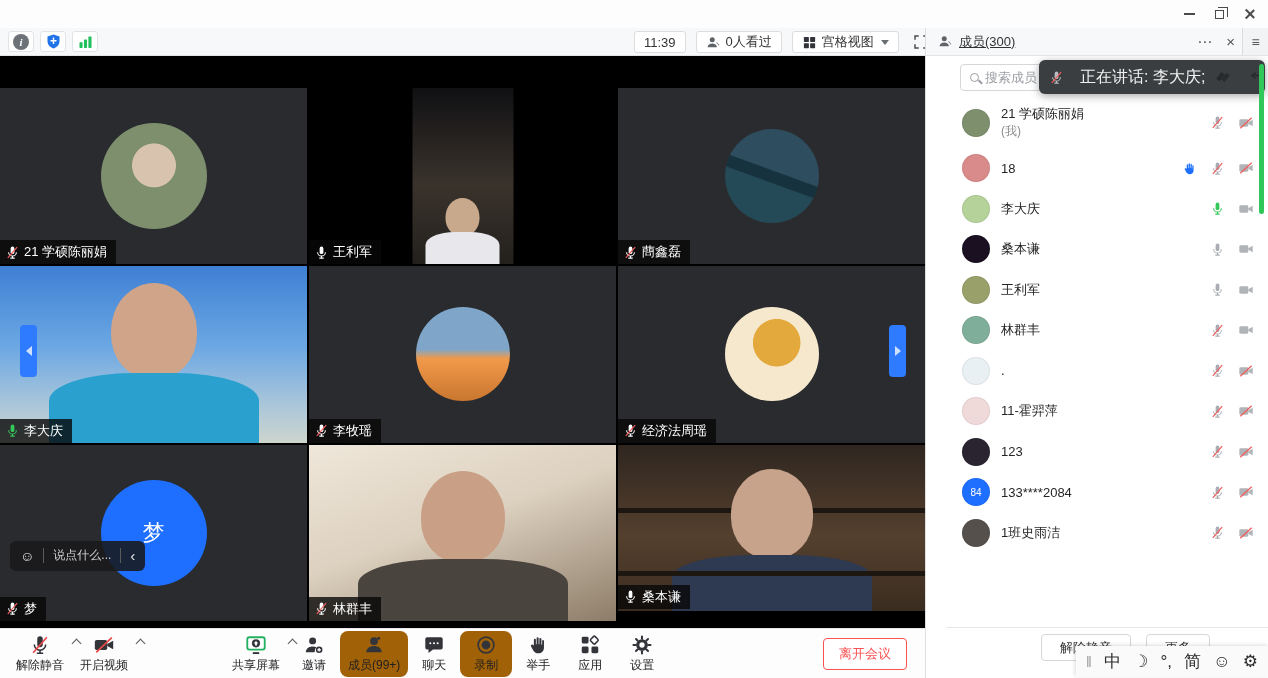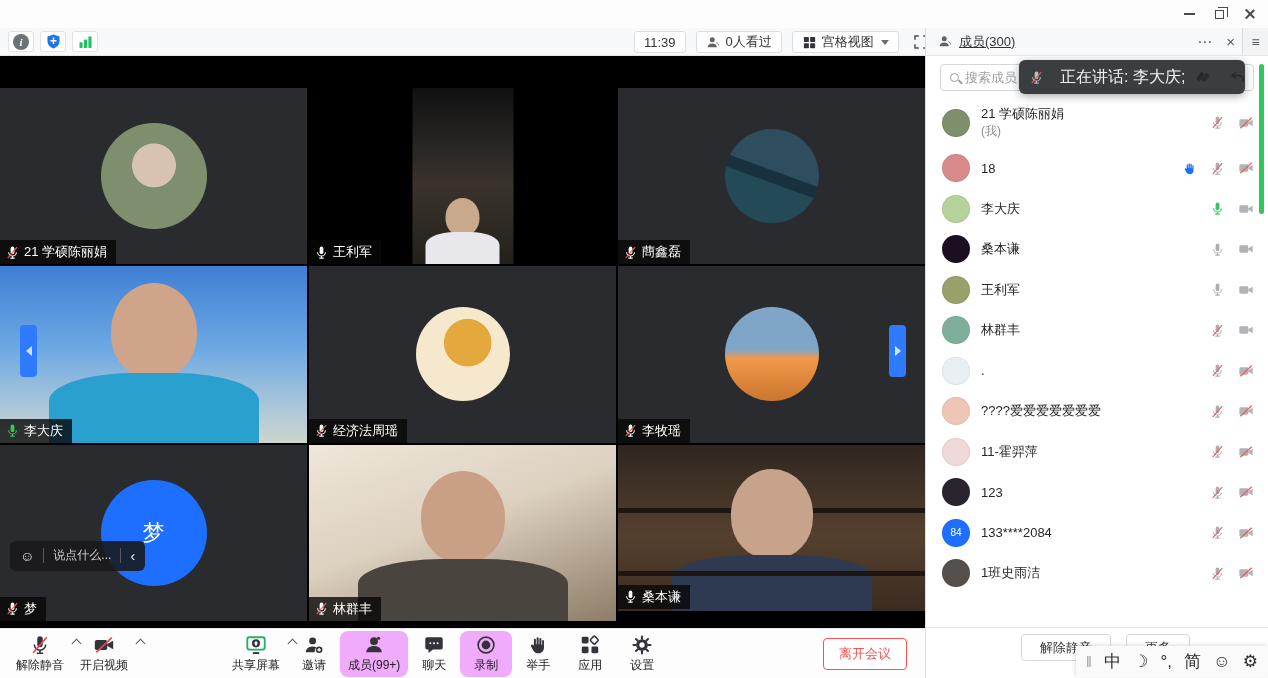--- a/index.html
+++ b/index.html
@@ -76,28 +76,28 @@
   .tri-r { width:0;height:0;border-top:5px solid transparent;border-bottom:5px solid transparent;border-left:6px solid #cfe0ff; }
   .chat-pill { position:absolute; left:10px; top:96px; height:30px; background:rgba(25,25,27,.88); border-radius:6px; display:flex; align-items:center; padding:0 10px; gap:9px; z-index:6; cursor:text; }
   .cp-emoji { color:#f5f5f5; font-size:14px; }
   .cp-div { width:1px; height:15px; background:#5a5a5c; }
   .cp-text { color:#cfcfcf; font-size:12px; }
   .cp-collapse { color:#e8e8e8; font-size:15px; cursor:pointer; }
 
   
   #bottom-bar { height:50px; background:#fdfdfe; border-top:1px solid #e8e8ea; display:flex; align-items:center; padding-left:8px; }
   .ft-item { display:flex; flex-direction:column; align-items:center; justify-content:center; gap:1px; padding:3px 8px; border-radius:8px; cursor:pointer; position:relative; min-width:52px; }
-  .ft-item.hl { background:#f0abfc; }
+  .ft-item.hl { background:#a16207; }
   .ft-item.share { margin-left:88px; }
   .ft-label { font-size:12px; color:#1f1f21; white-space:nowrap; }
   .ft-chev { position:absolute; right:-8px; top:9px; width:7px; height:7px; border-left:1.6px solid #55585c; border-top:1.6px solid #55585c; transform:rotate(45deg); }
   #leave-btn { margin-left:auto; margin-right:18px; border:1px solid #fa5151; color:#fa5151; background:#fff; font-size:13px; padding:6px 15px; border-radius:4px; cursor:pointer; }
 
   
-  #member-panel { width:343px; border-left:1px solid #dedede; display:flex; flex-direction:column; background:#fff; position:relative; }
+  #member-panel { width:343px; border-left:1px solid #dedede; display:flex; flex-direction:column; background:#fff; position:relative;padding-left:20px; }
   #panel-body { flex:1; position:relative; overflow:hidden; }
   .search-row { padding:8px 14px 6px 14px; }
   .search-box { height:27px; border:1px solid #d5d7da; border-radius:4px; display:flex; align-items:center; gap:6px; padding:0 9px; cursor:text; background:#fff; }
   .mag { width:9px; height:9px; border:1.6px solid #9a9da2; border-radius:50%; position:relative; flex:none; }
   .mag:after { content:""; position:absolute; left:7px; top:7px; width:5px; height:1.6px; background:#9a9da2; transform:rotate(45deg); }
   .search-ph { font-size:13px; color:#9a9da2; }
   #speaking-toast { position:absolute; left:93px; top:4px; width:226px; height:34px; background:#3b3e41; border-radius:6px; box-shadow:0 2px 8px rgba(0,0,0,.35); display:flex; align-items:center; padding:0 10px; gap:8px; z-index:20; }
   .toast-mic { color:#b9bcc0; display:flex; }
   .toast-div { width:1px; height:16px; background:#5a5d60; }
   .toast-text { color:#f0f0f0; font-size:16px; flex:1; white-space:nowrap; }
@@ -285,45 +285,45 @@
                 <svg viewBox="0 0 24 24" width="15" height="15">
                   <rect x="9" y="2.5" width="6" height="12" rx="3" fill="currentColor"></rect>
                   <path d="M5.8 11.5a6.2 6.2 0 0 0 12.4 0" fill="none" stroke="currentColor" stroke-width="1.7"></path>
                   <path d="M12 17.7V21M8.5 21h7" fill="none" stroke="currentColor" stroke-width="1.7"></path>
                 </svg>
               </span>
               <span>李大庆</span>
             </div>
         </div>
         <div class="tile">
+          <div class="big-avatar a6"></div>
+          <div class="tile-label">
+              <span class="tl-mic">
+                <svg viewBox="0 0 24 24" width="15" height="15">
+                  <rect x="9" y="2.5" width="6" height="12" rx="3" fill="currentColor"></rect>
+                  <path d="M5.8 11.5a6.2 6.2 0 0 0 12.4 0" fill="none" stroke="currentColor" stroke-width="1.7"></path>
+                  <path d="M12 17.7V21M8.5 21h7" fill="none" stroke="currentColor" stroke-width="1.7"></path>
+                  <path d="M4.5 20.5L19.5 3.5" stroke="#f25c5c" stroke-width="1.9" fill="none"></path>
+                </svg>
+              </span>
+              <span>李牧瑶</span>
+            </div>
+        </div>
+        <div class="tile">
           <div class="big-avatar a5"></div>
           <div class="tile-label">
               <span class="tl-mic">
                 <svg viewBox="0 0 24 24" width="15" height="15">
                   <rect x="9" y="2.5" width="6" height="12" rx="3" fill="currentColor"></rect>
                   <path d="M5.8 11.5a6.2 6.2 0 0 0 12.4 0" fill="none" stroke="currentColor" stroke-width="1.7"></path>
                   <path d="M12 17.7V21M8.5 21h7" fill="none" stroke="currentColor" stroke-width="1.7"></path>
                   <path d="M4.5 20.5L19.5 3.5" stroke="#f25c5c" stroke-width="1.9" fill="none"></path>
                 </svg>
               </span>
               <span>经济法周瑶</span>
-            </div>
-        </div>
-        <div class="tile">
-          <div class="big-avatar a6"></div>
-          <div class="tile-label">
-              <span class="tl-mic">
-                <svg viewBox="0 0 24 24" width="15" height="15">
-                  <rect x="9" y="2.5" width="6" height="12" rx="3" fill="currentColor"></rect>
-                  <path d="M5.8 11.5a6.2 6.2 0 0 0 12.4 0" fill="none" stroke="currentColor" stroke-width="1.7"></path>
-                  <path d="M12 17.7V21M8.5 21h7" fill="none" stroke="currentColor" stroke-width="1.7"></path>
-                  <path d="M4.5 20.5L19.5 3.5" stroke="#f25c5c" stroke-width="1.9" fill="none"></path>
-                </svg>
-              </span>
-              <span>李牧瑶</span>
             </div>
         </div>
 
         <div class="tile">
           <div class="big-avatar a7">梦</div>
           <div class="chat-pill">
             <span class="cp-emoji">☺</span>
             <span class="cp-div"></span>
             <span class="cp-text">说点什么...</span>
             <span class="cp-div"></span>
@@ -708,45 +708,20 @@
       <span class="mi cam">
                 <svg viewBox="0 0 24 24" width="16" height="16">
                   <rect x="2" y="6.5" width="13.5" height="11" rx="2" fill="currentColor"></rect>
                   <path d="M15.5 10.8l6.5-3.5v9.4l-6.5-3.5z" fill="currentColor"></path>
                   <path d="M3.5 20L20.5 4" stroke="#f25c5c" stroke-width="1.9" fill="none"></path>
                 </svg>
               </span>
     </span>
   </div>
           <div class="m-row">
-    <span class="m-avatar" style="background: rgb(238, 198, 184);"></span>
-    <span class="m-names">
-      <span class="m-name">????爱爱爱爱爱爱爱</span>
-
-    </span>
-    <span class="m-icons">
-
-      <span class="mi">
-                <svg viewBox="0 0 24 24" width="15" height="15">
-                  <rect x="9" y="2.5" width="6" height="12" rx="3" fill="currentColor"></rect>
-                  <path d="M5.8 11.5a6.2 6.2 0 0 0 12.4 0" fill="none" stroke="currentColor" stroke-width="1.7"></path>
-                  <path d="M12 17.7V21M8.5 21h7" fill="none" stroke="currentColor" stroke-width="1.7"></path>
-                  <path d="M4.5 20.5L19.5 3.5" stroke="#f25c5c" stroke-width="1.9" fill="none"></path>
-                </svg>
-              </span>
-      <span class="mi cam">
-                <svg viewBox="0 0 24 24" width="16" height="16">
-                  <rect x="2" y="6.5" width="13.5" height="11" rx="2" fill="currentColor"></rect>
-                  <path d="M15.5 10.8l6.5-3.5v9.4l-6.5-3.5z" fill="currentColor"></path>
-                  <path d="M3.5 20L20.5 4" stroke="#f25c5c" stroke-width="1.9" fill="none"></path>
-                </svg>
-              </span>
-    </span>
-  </div>
-          <div class="m-row">
     <span class="m-avatar" style="background: rgb(240, 217, 217);"></span>
     <span class="m-names">
       <span class="m-name">11-霍羿萍</span>
 
     </span>
     <span class="m-icons">
 
       <span class="mi">
                 <svg viewBox="0 0 24 24" width="15" height="15">
                   <rect x="9" y="2.5" width="6" height="12" rx="3" fill="currentColor"></rect>

